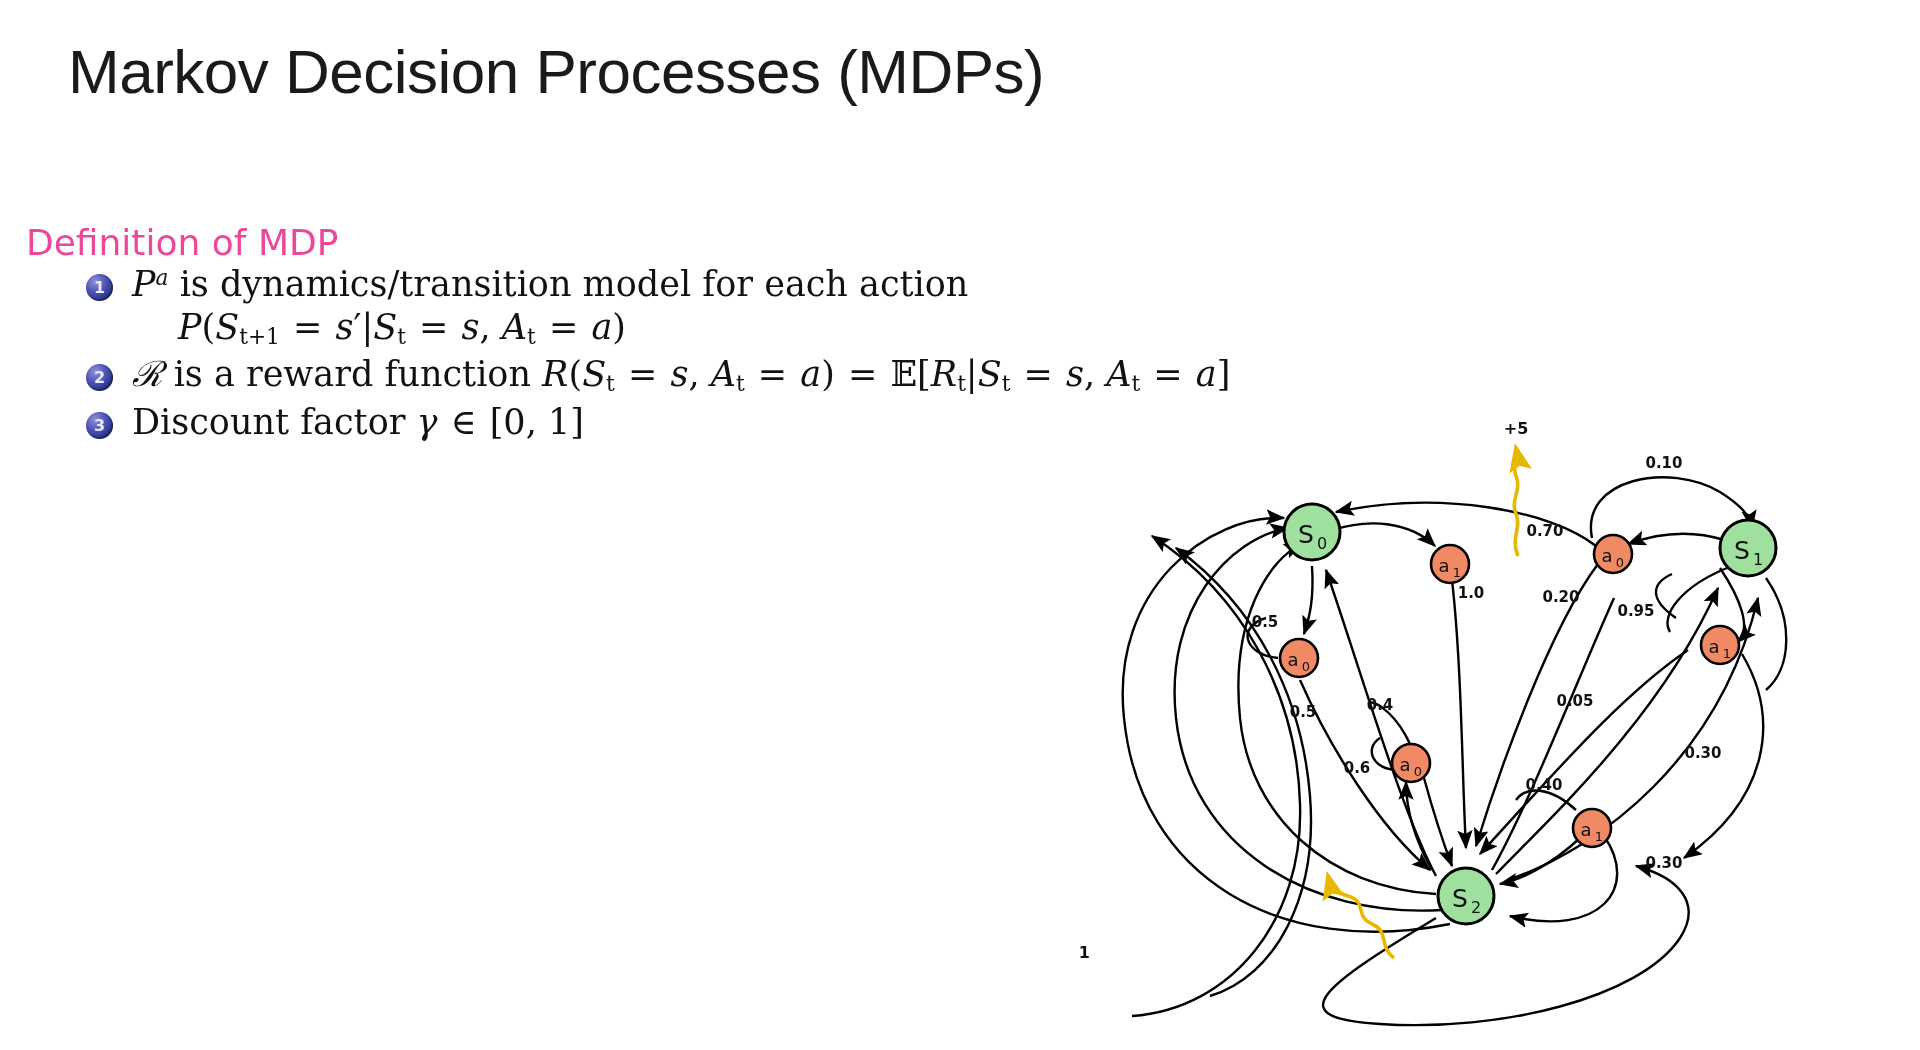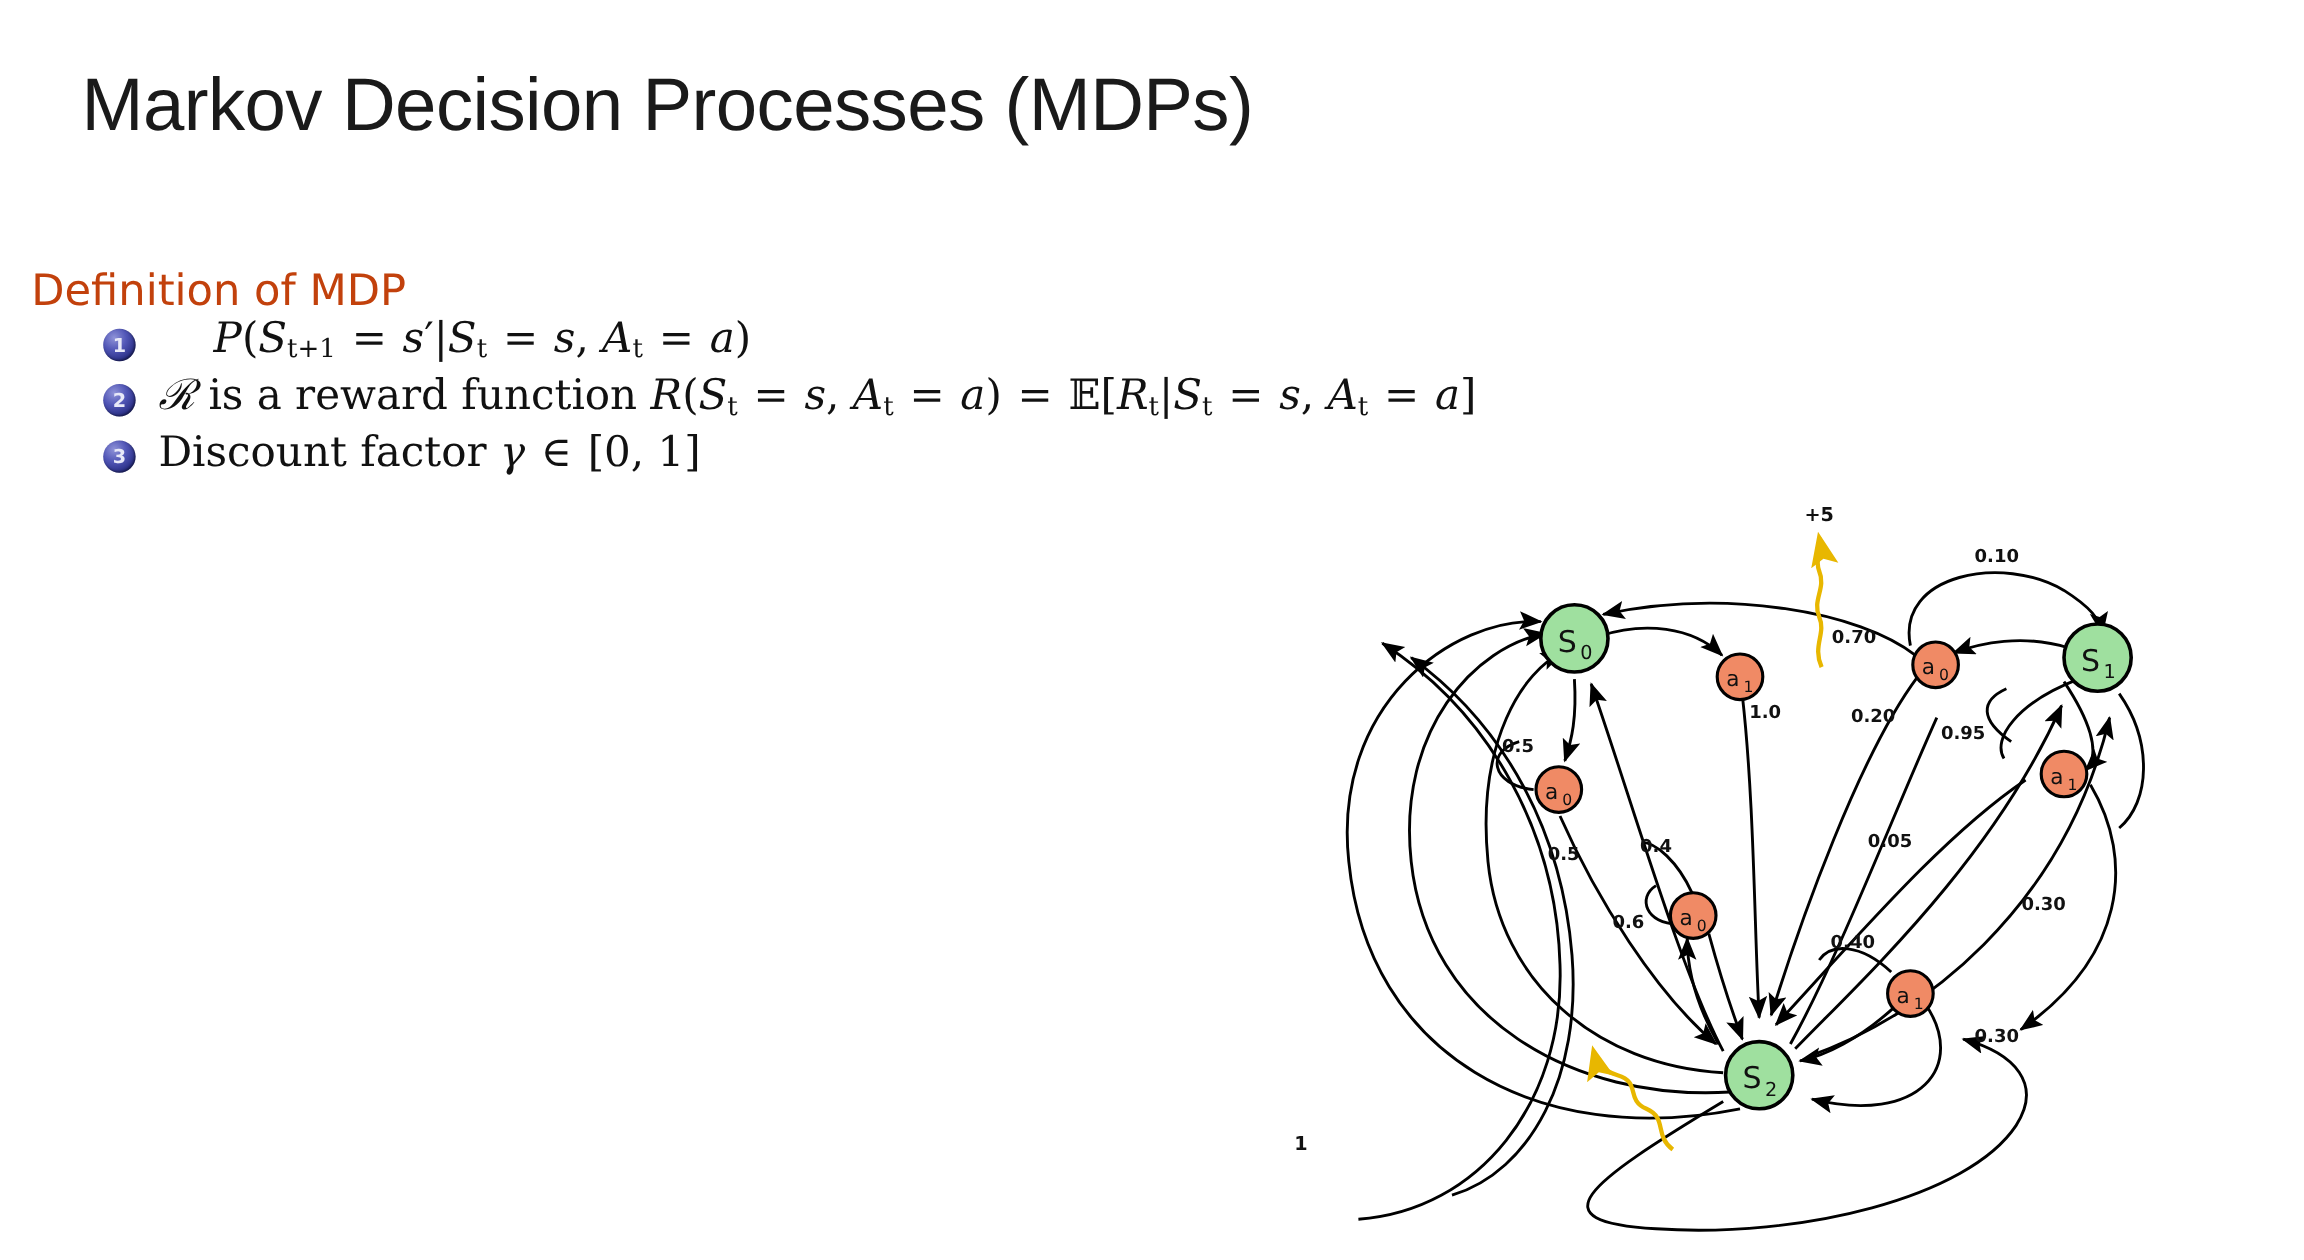--- a/index.html
+++ b/index.html
@@ -13,38 +13,38 @@
     font-family: "DejaVu Sans", sans-serif;
     color: #000000;
     overflow: hidden;
     position: relative;
   }
 
   
   .slide-title {
     position: absolute;
     left: 68px;
-    top: 52px;
+    top: 36px;
     font-family: "Liberation Sans", sans-serif;
     font-size: 62px;
     font-weight: 400;
     letter-spacing: -0.5px;
     color: #1a1a1a;
     white-space: nowrap;
   }
 
   
   .block-heading {
     position: absolute;
     left: 26px;
     top: 222px;
     font-family: "DejaVu Sans", sans-serif;
     font-size: 36px;
     font-weight: 400;
-    color: #c2410c;
+    color: #ec4899;
     white-space: nowrap;
   }
 
   
   .bullet-list {
     position: absolute;
     left: 86px;
     top: 262px;
     width: 1180px;
   }
@@ -115,20 +115,21 @@
 
 <div class="slide-title">Markov Decision Processes (MDPs)</div>
 
 <div class="block-heading">Definition of MDP</div>
 
 <div class="bullet-list">
 
   <div class="bullet-row">
     <div class="bullet-marker">1</div>
     <div class="bullet-body">
+      <span><span class="mi">P</span><sup class="msup">a</sup><span class="mup"> is dynamics/transition model for each action</span></span>
       <div class="bullet-line2"><span class="mi">P</span><span class="mup">(</span><span class="mi">S</span><sub class="msub">t+1</sub> <span class="op">=</span> <span class="mi">s</span><span class="mup">′</span><span class="mup">|</span><span class="mi">S</span><sub class="msub">t</sub> <span class="op">=</span> <span class="mi">s</span><span class="mup">,&nbsp;</span><span class="mi">A</span><sub class="msub">t</sub> <span class="op">=</span> <span class="mi">a</span><span class="mup">)</span></div>
     </div>
   </div>
 
   <div class="bullet-row">
     <div class="bullet-marker">2</div>
     <div class="bullet-body">
       <span class="mcal">ℛ</span><span class="mup"> is a reward function </span><span class="mi">R</span><span class="mup">(</span><span class="mi">S</span><sub class="msub">t</sub> <span class="op">=</span> <span class="mi">s</span><span class="mup">,&nbsp;</span><span class="mi">A</span><sub class="msub">t</sub> <span class="op">=</span> <span class="mi">a</span><span class="mup">)</span> <span class="op">=</span> <span class="bb">𝔼</span><span class="mup">[</span><span class="mi">R</span><sub class="msub">t</sub><span class="mup">|</span><span class="mi">S</span><sub class="msub">t</sub> <span class="op">=</span> <span class="mi">s</span><span class="mup">,&nbsp;</span><span class="mi">A</span><sub class="msub">t</sub> <span class="op">=</span> <span class="mi">a</span><span class="mup">]</span>
     </div>
   </div>

